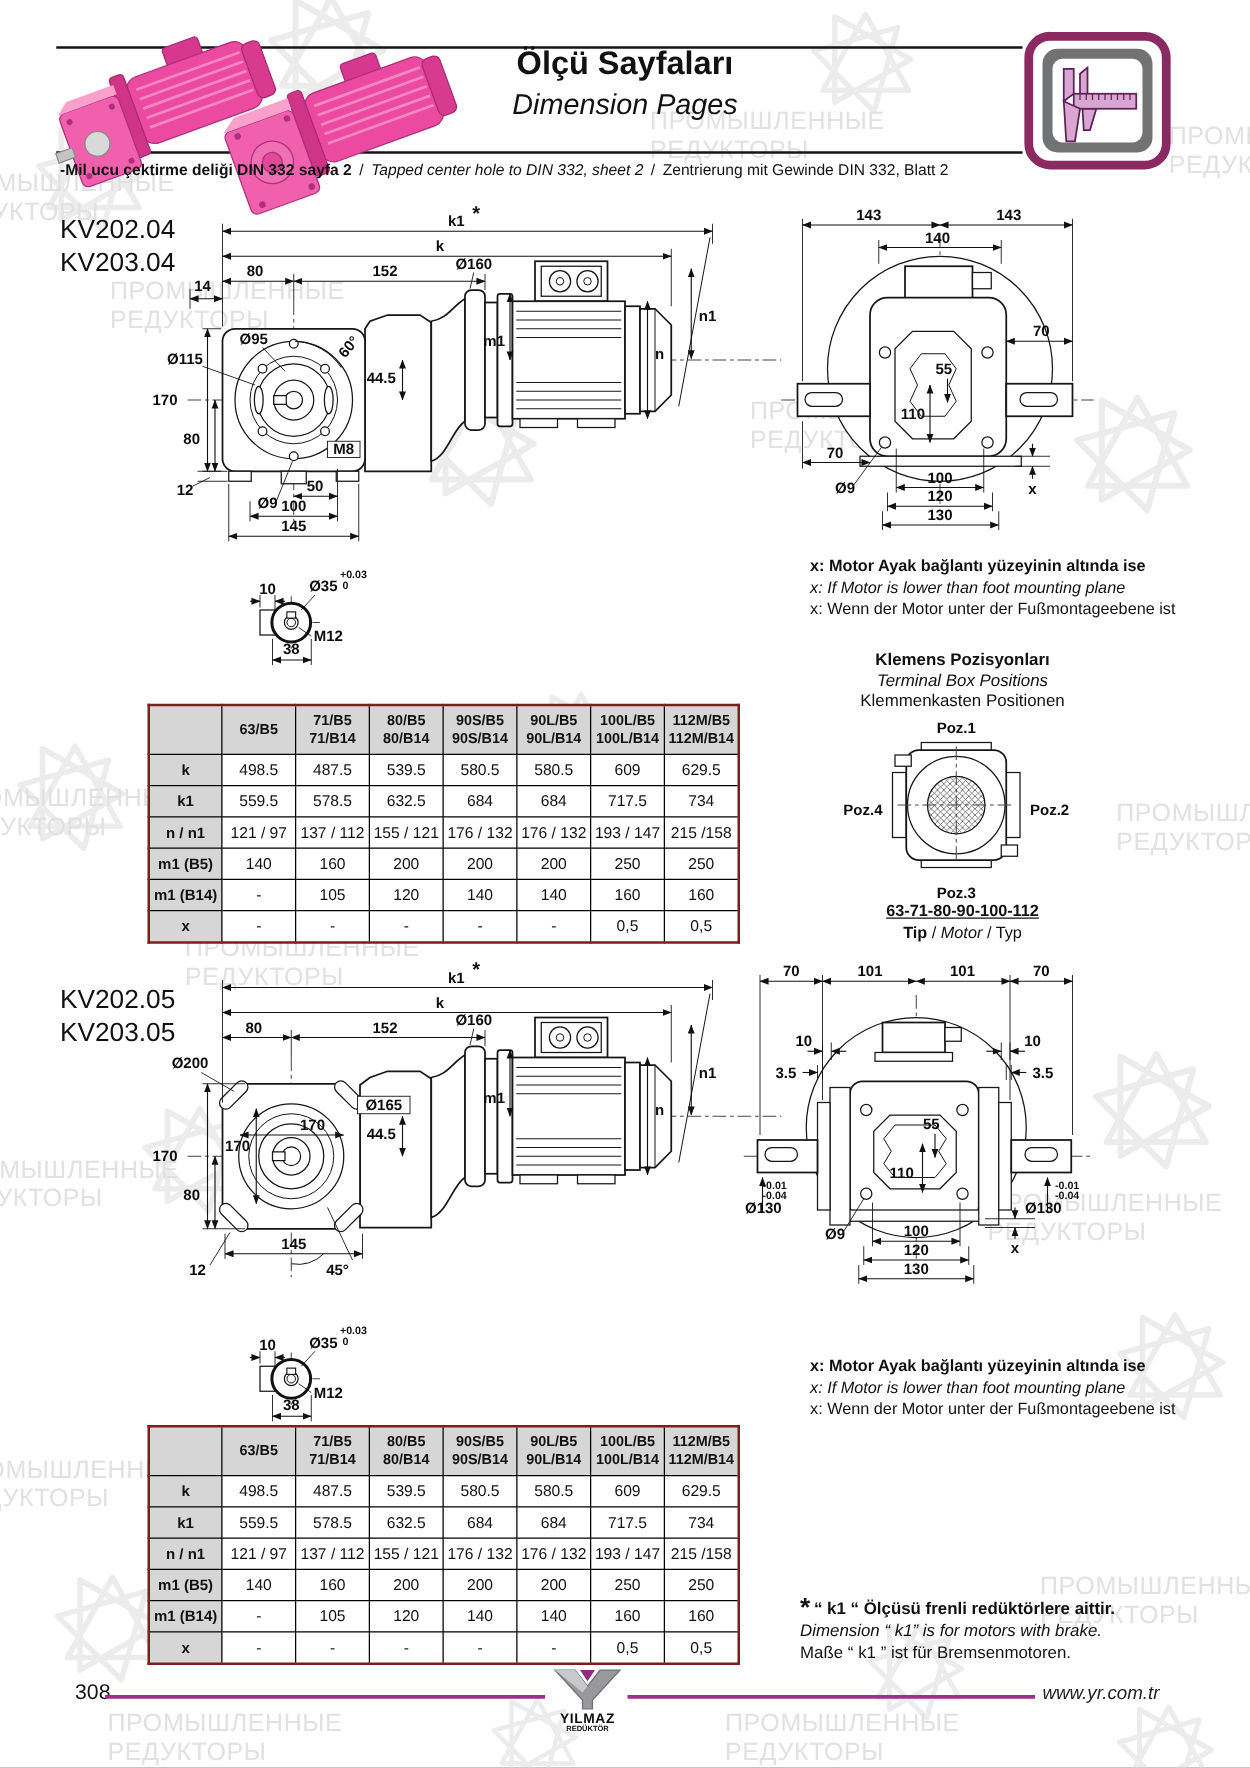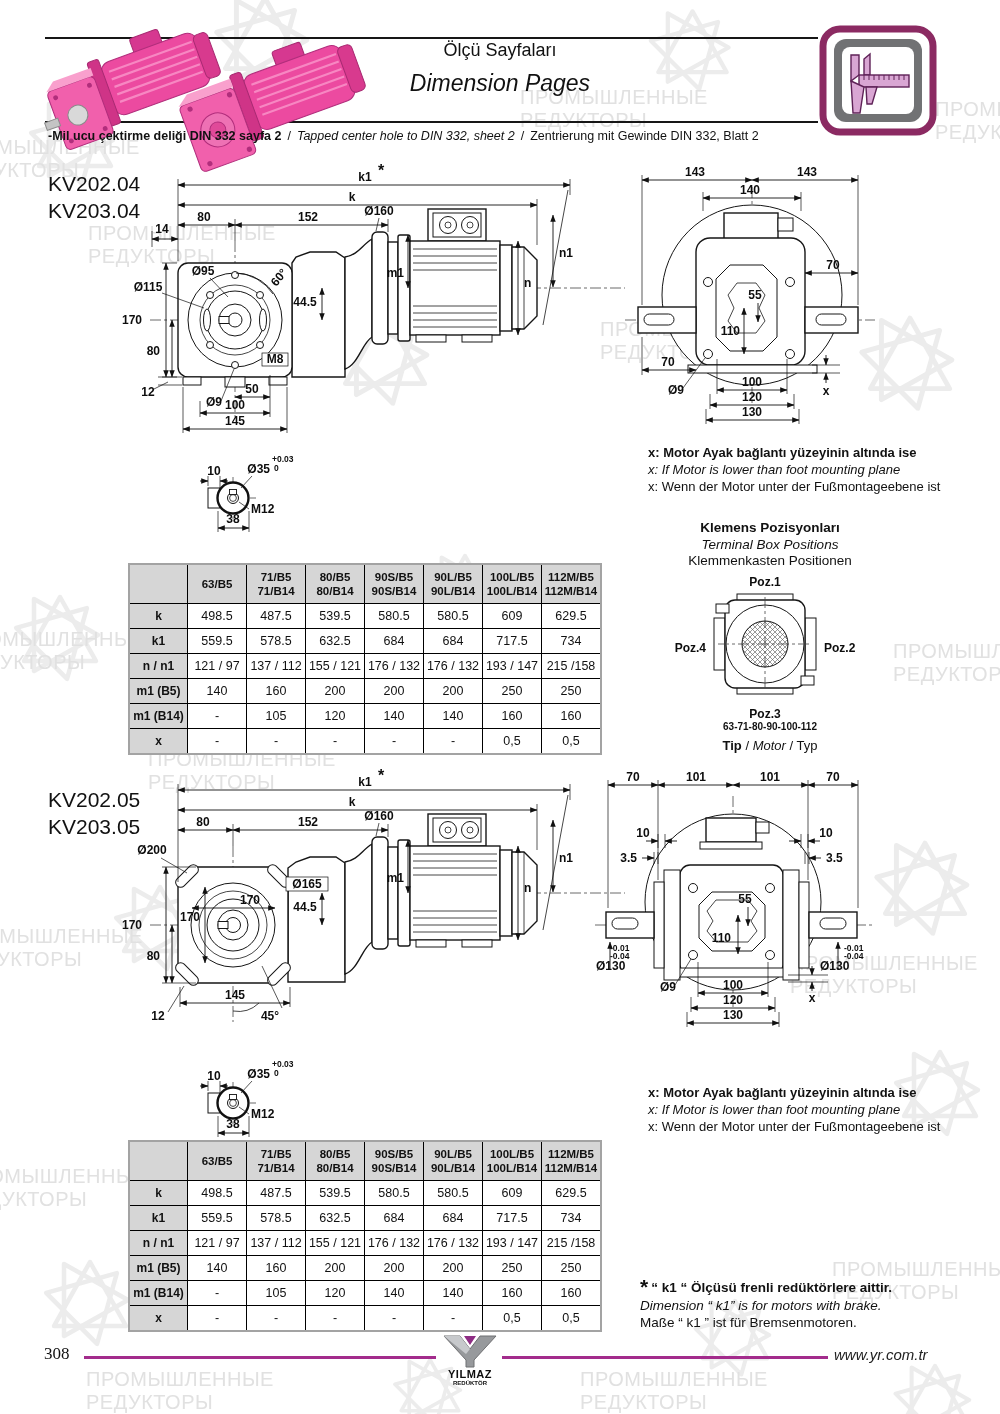--- a/index.html
+++ b/index.html
@@ -6,50 +6,50 @@
   #page{position:relative;width:1000px;height:1414px;background:#fff;overflow:hidden;
         font-family:"Liberation Sans",sans-serif;color:#111;}
   #page > *{z-index:1;}
   
   .wm{position:absolute;color:#e1e1e1;font-size:20px;line-height:23px;letter-spacing:.5px;
       white-space:nowrap;z-index:0;font-weight:400;}
   .knot{position:absolute;z-index:0;}
   
   .hline{position:absolute;left:45px;width:773px;height:2px;background:#161616;}
   .title{position:absolute;left:300px;top:34px;width:400px;text-align:center;line-height:33px;}
-  .title .t1{font-size:18px;font-weight:normal;}
+  .title .t1{font-size:26px;font-weight:bold;}
   .title .t2{font-size:23px;font-style:italic;}
   .title .t3{font-size:23px;}
   .din{position:absolute;left:48px;top:129px;font-size:12.5px;white-space:nowrap;}
   .din b{font-weight:bold;}
   .din i{font-style:italic;}
   .din .sp{margin:0 6px;}
   .model{position:absolute;left:48px;font-size:21px;font-weight:normal;line-height:27px;}
   
   .xnote{position:absolute;left:648px;font-size:13px;line-height:17px;white-space:nowrap;}
   .xnote .b{font-weight:bold;}
   .xnote .i{font-style:italic;}
   .tbtitle{position:absolute;left:645px;width:250px;text-align:center;font-size:13.5px;line-height:16.5px;}
   .tbtitle .b{font-weight:bold;}
   .tbtitle .i{font-style:italic;}
-  .tbsizes{position:absolute;left:645px;width:250px;text-align:center;font-size:10px;font-weight:bold;}
+  .tbsizes{position:absolute;left:645px;width:250px;text-align:center;font-size:13px;font-weight:bold;text-decoration:underline;}
   .tbtip{position:absolute;left:645px;width:250px;text-align:center;font-size:13px;}
   .fnote{position:absolute;left:640px;top:1278px;font-size:13.5px;line-height:17.5px;white-space:nowrap;}
   .fnote .star{font-size:21px;font-weight:bold;vertical-align:-2px;margin-right:3px;}
   .fnote .b{font-weight:bold;}
   .fnote .i{font-style:italic;}
   
-  table.dim{position:absolute;left:128px;border-collapse:collapse;table-layout:fixed;
-            border:2px solid #a3a3a3;padding-left:16px;}
+  table.dim{position:absolute;left:118px;border-collapse:collapse;table-layout:fixed;
+            border:2px solid #7f1d1d;padding-left:16px;}
   table.dim th,table.dim td{border:1px solid #000;text-align:center;vertical-align:middle;padding:0;}
   table.dim thead th{background:#d6d6d6;font-size:11.5px;font-weight:bold;height:38px;line-height:14px;}
   table.dim tbody th{background:#d6d6d6;font-size:12px;font-weight:bold;width:57px;height:24px;}
   table.dim td{font-size:12.5px;background:#fff;width:58px;}
   
-  .pnum{position:absolute;left:44px;top:1344px;font-size:17px;font-family:Liberation Serif, serif;}
+  .pnum{position:absolute;left:60px;top:1344px;font-size:17px;}
   .hrline{position:absolute;top:1356px;height:2.5px;background:#a32c8c;}
   .url{position:absolute;left:834px;top:1346px;font-size:15px;font-style:italic;color:#222;}
   
   svg{position:absolute;overflow:visible;}
   svg text{font-family:"Liberation Sans",sans-serif;font-size:12px;font-weight:bold;
            fill:#0d0d0d;text-anchor:middle;}
   svg text.ds{text-anchor:start;} svg text.de{text-anchor:end;}
   svg text.sm{font-size:8.5px;} svg text.big{font-size:16px;}
   .out{fill:#fff;stroke:#161616;stroke-width:1.4;}
   .out2{fill:#fff;stroke:#161616;stroke-width:1;}

